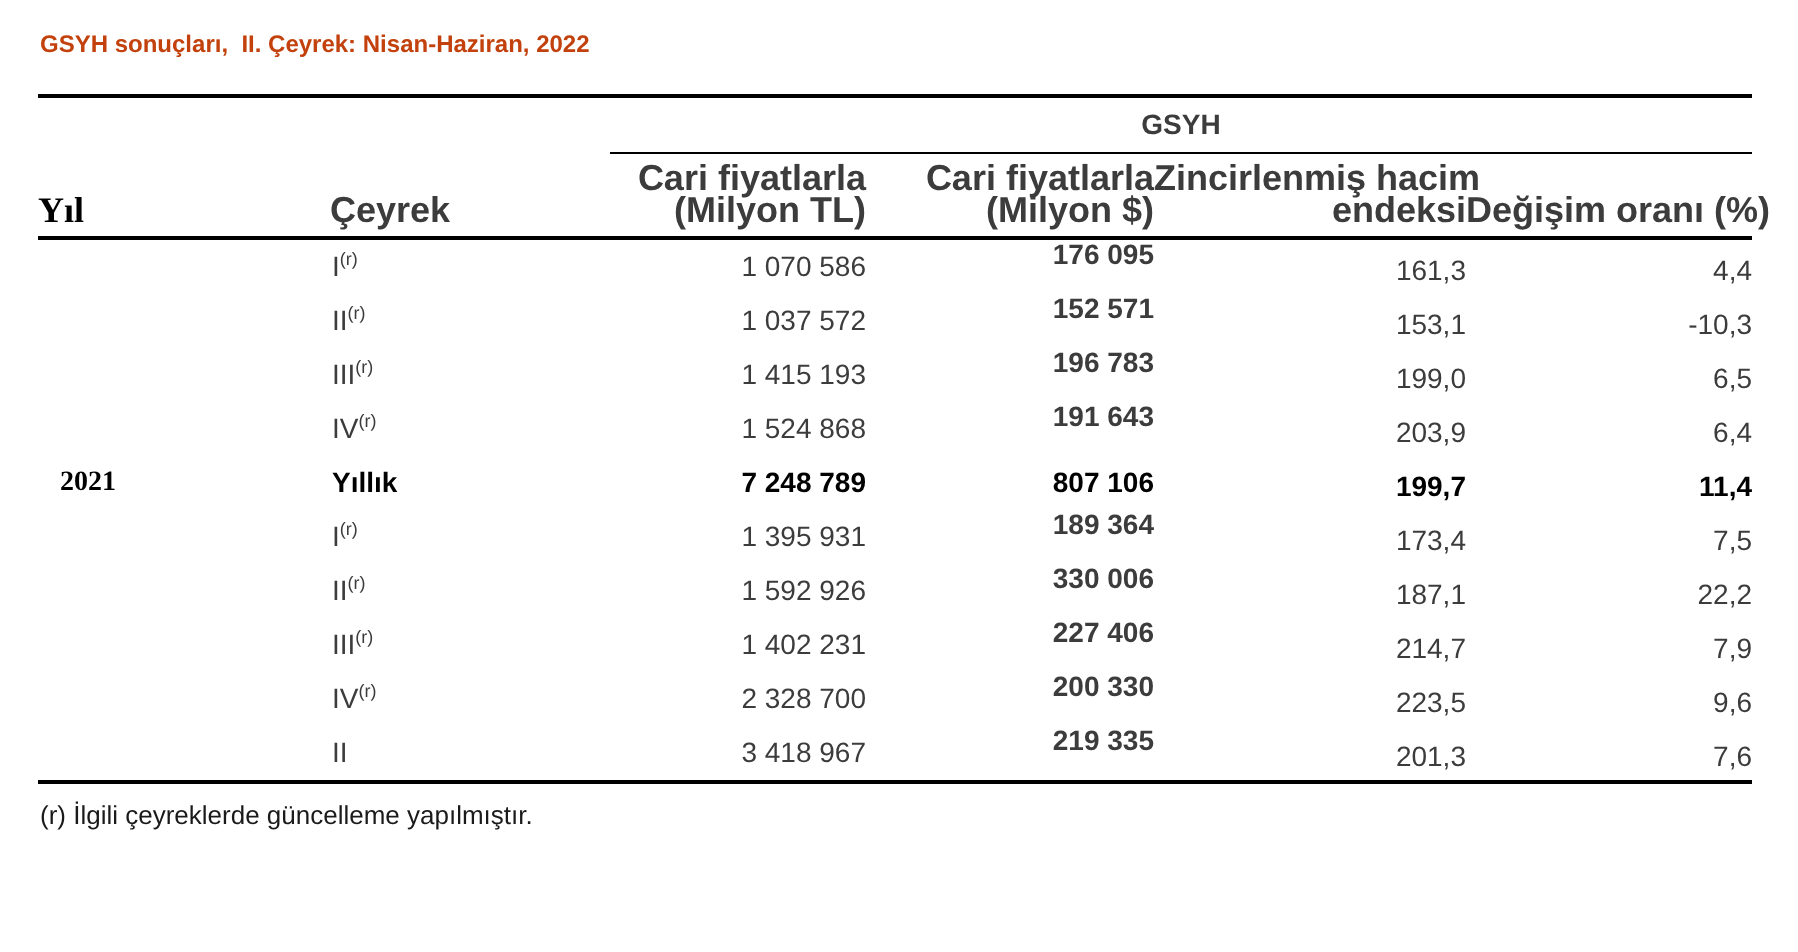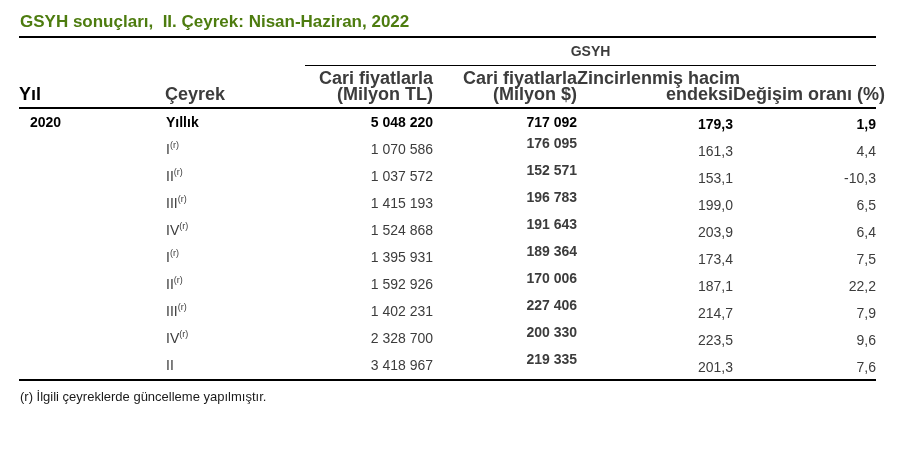--- a/index.html
+++ b/index.html
@@ -6,26 +6,26 @@
   html,body { background:#ffffff; }
   .page {
     position:relative;
     width:899px; height:476px;
     background:#ffffff;
     font-family:"Liberation Sans","DejaVu Sans",sans-serif;
     color:#000;
     overflow:hidden;
   }
   .title {
-    padding:13px 0 5px 20px;
-    font-size:17px;
+    padding:13px 0 16px 20px;
+    font-size:12px;
     line-height:18px;
     font-weight:bold;
     white-space:pre;
-    color:#4d7c0f;
+    color:#c2410c;
   }
   table.gdp {
     border-collapse:collapse;
     table-layout:fixed;
     margin-left:19px;
     width:857px;
     border-top:2px solid #000;
   }
   tr.group-row { height:24px; }
   tr.group-row td { padding:0; }
@@ -39,21 +39,21 @@
   tr.head-row { height:42px; }
   tr.head-row td {
     vertical-align:bottom;
     border-bottom:2px solid #000;
     font-weight:bold;
     font-size:18px;
     padding:0 0 5px 0;
     white-space:nowrap;
   }
   tr.head-row td .hl { line-height:16px; }
-  td.c-year  { text-align:left;  padding-left:11px; }
+  td.c-year  { text-align:left;  padding-left:11px;font-family:Liberation Serif, serif; }
   td.c-qtr   { text-align:left;  padding-left:1px; }
   td.c-num   { text-align:right; }
   tbody td {
     height:27px;
     padding:0;
     font-size:14px;
     line-height:27px;
     color:#3c3c3c;
     white-space:nowrap;
     vertical-align:middle;
@@ -116,28 +116,20 @@
         <td class="c-num">
           <div class="hl">Zincirlenmiş hacim</div>
           <div class="hl">endeksi</div>
         </td>
         <td class="c-num">
           <div class="hl"></div>
           <div class="hl">Değişim oranı (%)</div>
         </td>
       </tr>
 
-      <tr class="annual">
-        <td class="c-year">2020</td>
-        <td class="c-qtr"><span>Yıllık</span><sup class="rev"></sup></td>
-        <td class="c-num col-tl"><span class="v">5 048 220</span></td>
-        <td class="c-num col-usd"><span class="v">717 092</span></td>
-        <td class="c-num col-idx"><span class="v">179,3</span></td>
-        <td class="c-num col-chg"><span class="v">1,9</span></td>
-      </tr>
       <tr>
         <td class="c-year"></td>
         <td class="c-qtr"><span>I</span><sup class="rev">(r)</sup></td>
         <td class="c-num col-tl"><span class="v">1 070 586</span></td>
         <td class="c-num col-usd"><span class="v">176 095</span></td>
         <td class="c-num col-idx"><span class="v">161,3</span></td>
         <td class="c-num col-chg"><span class="v">4,4</span></td>
       </tr>
       <tr>
         <td class="c-year"></td>
@@ -156,33 +148,41 @@
         <td class="c-num col-chg"><span class="v">6,5</span></td>
       </tr>
       <tr>
         <td class="c-year"></td>
         <td class="c-qtr"><span>IV</span><sup class="rev">(r)</sup></td>
         <td class="c-num col-tl"><span class="v">1 524 868</span></td>
         <td class="c-num col-usd"><span class="v">191 643</span></td>
         <td class="c-num col-idx"><span class="v">203,9</span></td>
         <td class="c-num col-chg"><span class="v">6,4</span></td>
       </tr>
+      <tr class="annual">
+        <td class="c-year">2021</td>
+        <td class="c-qtr"><span>Yıllık</span><sup class="rev"></sup></td>
+        <td class="c-num col-tl"><span class="v">7 248 789</span></td>
+        <td class="c-num col-usd"><span class="v">807 106</span></td>
+        <td class="c-num col-idx"><span class="v">199,7</span></td>
+        <td class="c-num col-chg"><span class="v">11,4</span></td>
+      </tr>
       <tr>
         <td class="c-year"></td>
         <td class="c-qtr"><span>I</span><sup class="rev">(r)</sup></td>
         <td class="c-num col-tl"><span class="v">1 395 931</span></td>
         <td class="c-num col-usd"><span class="v">189 364</span></td>
         <td class="c-num col-idx"><span class="v">173,4</span></td>
         <td class="c-num col-chg"><span class="v">7,5</span></td>
       </tr>
       <tr>
         <td class="c-year"></td>
         <td class="c-qtr"><span>II</span><sup class="rev">(r)</sup></td>
         <td class="c-num col-tl"><span class="v">1 592 926</span></td>
-        <td class="c-num col-usd"><span class="v">170 006</span></td>
+        <td class="c-num col-usd"><span class="v">330 006</span></td>
         <td class="c-num col-idx"><span class="v">187,1</span></td>
         <td class="c-num col-chg"><span class="v">22,2</span></td>
       </tr>
       <tr>
         <td class="c-year"></td>
         <td class="c-qtr"><span>III</span><sup class="rev">(r)</sup></td>
         <td class="c-num col-tl"><span class="v">1 402 231</span></td>
         <td class="c-num col-usd"><span class="v">227 406</span></td>
         <td class="c-num col-idx"><span class="v">214,7</span></td>
         <td class="c-num col-chg"><span class="v">7,9</span></td>

